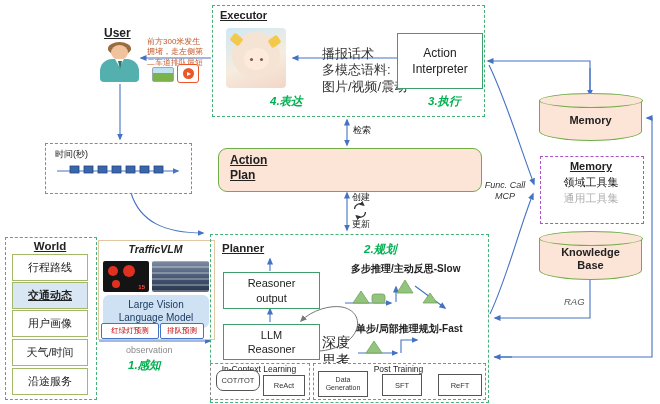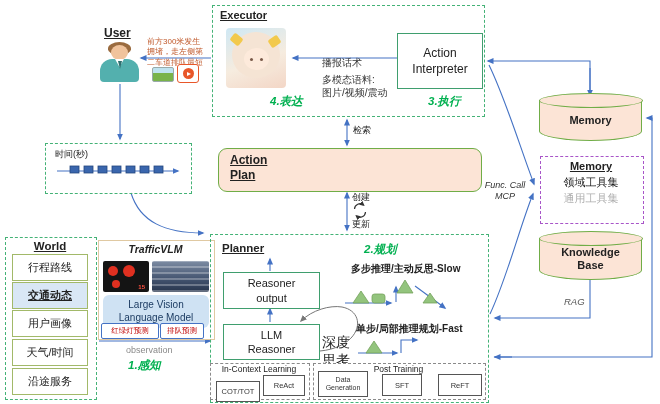--- a/index.html
+++ b/index.html
@@ -5,21 +5,21 @@
   html,body{margin:0;padding:0;background:#fff;}
   #canvas{position:relative;width:660px;height:404px;background:#ffffff;overflow:hidden;
           font-family:"Liberation Sans","DejaVu Sans",sans-serif;color:#222;}
   .abs{position:absolute;}
   .pre{white-space:pre-line;}
   .dashG{border:1.5px dashed #44b276;}
   .dashGray{border:1px dashed #8a8a8a;background:#fff;}
   .solidG{border:1.5px solid #3f9e6e;background:#fff;display:flex;align-items:center;justify-content:center;text-align:center;}
   .bold{font-weight:bold;text-decoration:underline;}
   .stepLbl{color:#00b050;font-weight:bold;font-style:italic;font-size:11.5px;}
-  .smallCn{font-size:10px;color:#333;margin-top:11px;}
+  .smallCn{font-size:13px;color:#333;}
   .worldItem{position:absolute;left:12px;width:74px;height:25px;border:1px solid #a2b969;background:#fff;
              display:flex;align-items:center;justify-content:center;font-size:11px;}
   .miniBox{position:absolute;border:1px solid #555;background:#fff;display:flex;align-items:center;justify-content:center;
            text-align:center;font-size:7.5px;color:#333;}
   .cyl{position:absolute;background:#fce4d6;border:1.5px solid #70ad47;border-top:none;
        border-radius:0 0 50% 50%/0 0 10px 10px;}
   .cyl::before{content:"";position:absolute;top:-7px;left:-1.5px;right:-1.5px;height:13px;background:#fce4d6;
        border:1.5px solid #70ad47;border-radius:50%;}
   .cyl .lbl{position:relative;z-index:2;display:flex;align-items:center;justify-content:center;width:100%;height:100%;
        font-weight:bold;font-size:11px;text-align:center;line-height:1.15;}
@@ -223,21 +223,21 @@
 output</div>
   <div class="abs solidG pre" style="left:223px;top:324px;width:95px;height:34px;font-size:11px;line-height:1.3;">LLM
 Reasoner</div>
   <div class="abs pre" style="left:322px;top:318px;font-size:14px;line-height:1.25;margin-top:16px;">深度
 思考</div>
   <div class="abs" style="left:351px;top:262px;font-size:10px;font-weight:600;">多步推理/主动反思-Slow</div>
   <div class="abs" style="left:356px;top:322px;font-size:10px;font-weight:600;">单步/局部推理规划-Fast</div>
 
   <div class="abs dashGray" style="left:210px;top:363px;width:98px;height:35px;"></div>
   <div class="abs" style="left:210px;top:364px;width:98px;text-align:center;font-size:8.5px;">In-Context Learning</div>
-  <div class="miniBox" style="left:216px;top:381px;width:42px;height:19px;">COT/TOT</div>
+  <div class="miniBox" style="left:216px;top:370px;width:42px;height:19px;border-radius:7px;">COT/TOT</div>
   <div class="miniBox" style="left:263px;top:375px;width:40px;height:19px;">ReAct</div>
 
   <div class="abs dashGray" style="left:313px;top:363px;width:171px;height:35px;"></div>
   <div class="abs" style="left:313px;top:364px;width:171px;text-align:center;font-size:8.5px;">Post Training</div>
   <div class="miniBox pre" style="left:318px;top:371px;width:48px;height:24px;font-size:7px;line-height:1.2;">Data
 Generation</div>
   <div class="miniBox" style="left:382px;top:374px;width:38px;height:20px;">SFT</div>
   <div class="miniBox" style="left:438px;top:374px;width:42px;height:20px;">ReFT</div>
 
 </div>

